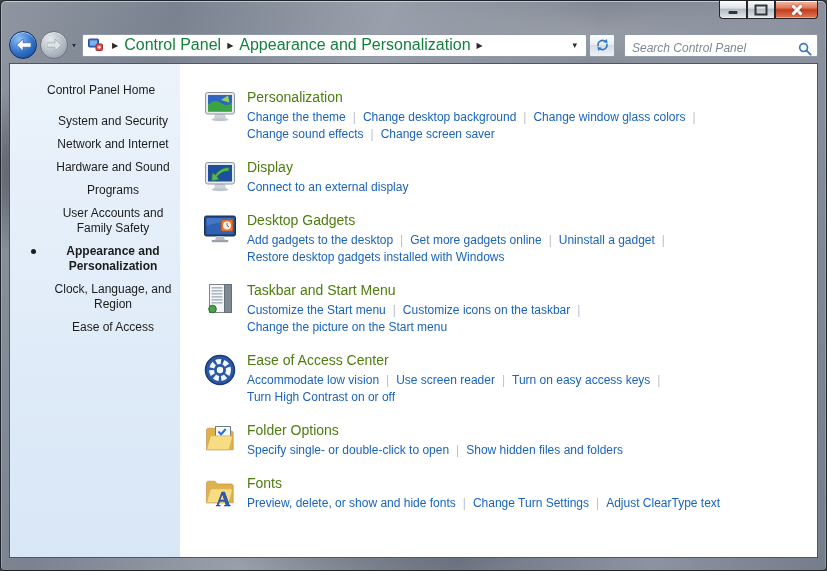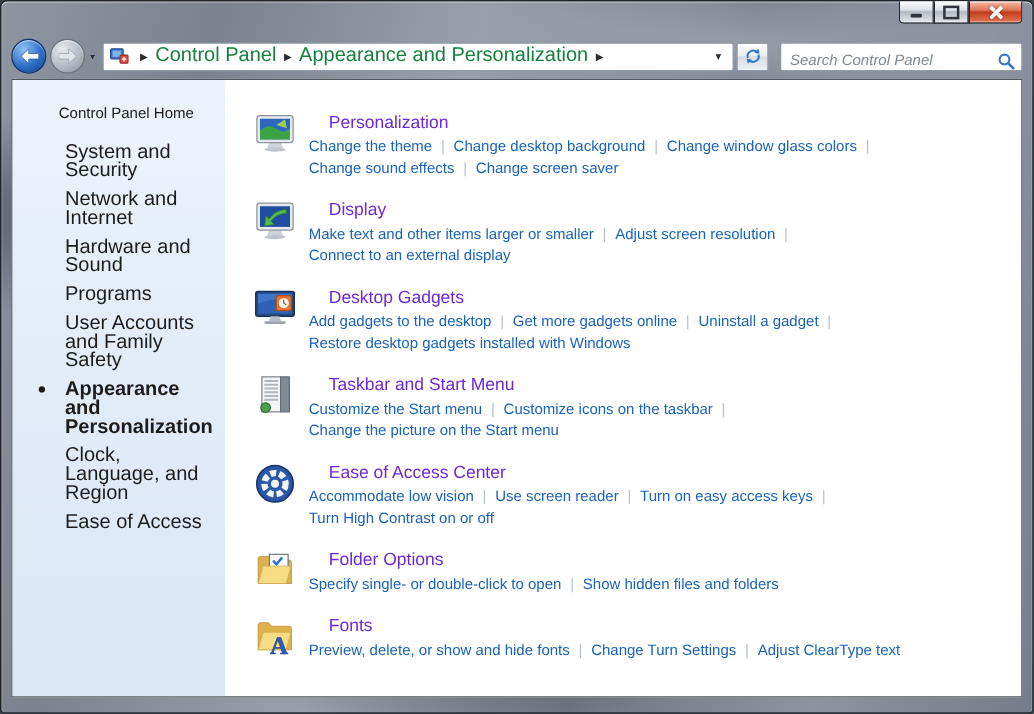--- a/index.html
+++ b/index.html
@@ -40,28 +40,28 @@
   .refresh-btn{flex:none;width:26px;height:23px;box-sizing:border-box;margin-left:2px;border:1px solid #8f9aa6;border-radius:2px;
     background:linear-gradient(#fdfefe,#e9eef3 45%,#d5dce4 50%,#eef2f6);display:flex;align-items:center;justify-content:center;cursor:pointer;}
   .searchbox{flex:none;width:194px;height:23px;box-sizing:border-box;margin-left:9px;background:#fff;border:1px solid #8f9aa6;border-radius:2px;display:flex;align-items:flex-end;padding:0 5px;}
   .searchbox input{flex:1;min-width:0;border:none;outline:none;font-family:"Liberation Sans",sans-serif;font-size:12px;color:#333;background:transparent;}
   .searchbox input::placeholder{color:#7e8893;font-style:italic;}
   .mag{flex:none;display:flex;margin-left:4px;cursor:pointer;}
   
   .content{position:absolute;left:8px;right:8px;top:62px;bottom:12px;background:#fff;border:1px solid #4e565f;box-sizing:border-box;display:flex;overflow:hidden;}
   .sidebar{width:170px;flex:none;background:linear-gradient(180deg,#ecf3fb 0%,#e2edf9 45%,#d8e6f6 100%);padding-top:19px;box-sizing:border-box;}
   .sb-home{margin:0 6px 13px 37px;font-size:12px;color:#1c1c1c;cursor:pointer;}
-  .sb-item{position:relative;padding:4px 6px 4px 42px;font-size:16px;line-height:15px;color:#1c1c1c;cursor:pointer;}
+  .sb-item{position:relative;padding:4px 6px 4px 42px;font-size:12px;line-height:15px;color:#1c1c1c;cursor:pointer;text-align:center;}
   .sb-item.active{font-weight:bold;}
   .bullet{position:absolute;left:21px;top:9px;width:5px;height:5px;border-radius:50%;background:#1c1c1c;}
   .main{flex:1;padding:24px 8px 0 22px;box-sizing:border-box;overflow:hidden;}
   .section{display:flex;margin-bottom:15px;}
   .sec-icon{width:36px;height:36px;flex:none;margin:1px 9px 0 0;cursor:pointer;}
   .sec-icon svg{width:36px;height:36px;display:block;}
-  .sec-title{font-size:14px;line-height:18px;color:#6d28d9;margin-bottom:3px;cursor:pointer;margin-left:16px;}
+  .sec-title{font-size:14px;line-height:18px;color:#4d7c0f;margin-bottom:3px;cursor:pointer;}
   .link-line{font-size:12px;line-height:17px;white-space:nowrap;}
   .task-link{color:#1a63bb;cursor:pointer;}
   .sep{color:#b7c2cc;padding:0 7px;}
 </style>
 </head>
 <body>
 
 <div class="window">
   <div class="titlebar">
     <div class="win-buttons">
@@ -167,21 +167,20 @@
               <svg viewBox="0 0 36 36">
                 <path d="M13.5 24.5 h9 l2 5.5 h-13 z" fill="#cdd3d9"></path>
                 <ellipse cx="18" cy="30.6" rx="8.5" ry="1.7" fill="#bfc6cd"></ellipse>
                 <rect x="3.5" y="3.5" width="29" height="21.5" rx="2.2" fill="#e6eaee" stroke="#8d959d"></rect>
                 <rect x="6" y="6" width="24" height="16.5" fill="#1d4f9e"></rect>
                 <path d="M27 8.5 c-7 0.5 -11 3.5 -13.5 7.5 l-3 -2.2 -0.8 8 7.8 -1.4 -2.7 -2.4 c3 -4 6.5 -6 12.2 -6.2 z" fill="#56b84e" stroke="#2d7a30" stroke-width="0.6"></path>
               </svg>
             </div>
             <div>
               <div class="sec-title">Display</div>
-              <div class="link-line"><span class="task-link">Make text and other items larger or smaller</span><span class="sep">|</span><span class="task-link">Adjust screen resolution</span><span class="sep">|</span></div>
               <div class="link-line"><span class="task-link">Connect to an external display</span></div>
             </div>
           </div>
           <div class="section">
             <div class="sec-icon">
               <svg viewBox="0 0 36 36">
                 <rect x="2.5" y="4" width="31" height="20" rx="1.8" fill="#25477f" stroke="#17305a"></rect>
                 <rect x="4.5" y="6" width="27" height="16" fill="#2f62b4"></rect>
                 <path d="M4.5 6 h27 v6 q-14 -4 -27 2 z" fill="#4a7fd0" opacity="0.7"></path>
                 <rect x="19" y="7.5" width="12" height="12" rx="2" fill="#e8742f" stroke="#b04e10"></rect>

